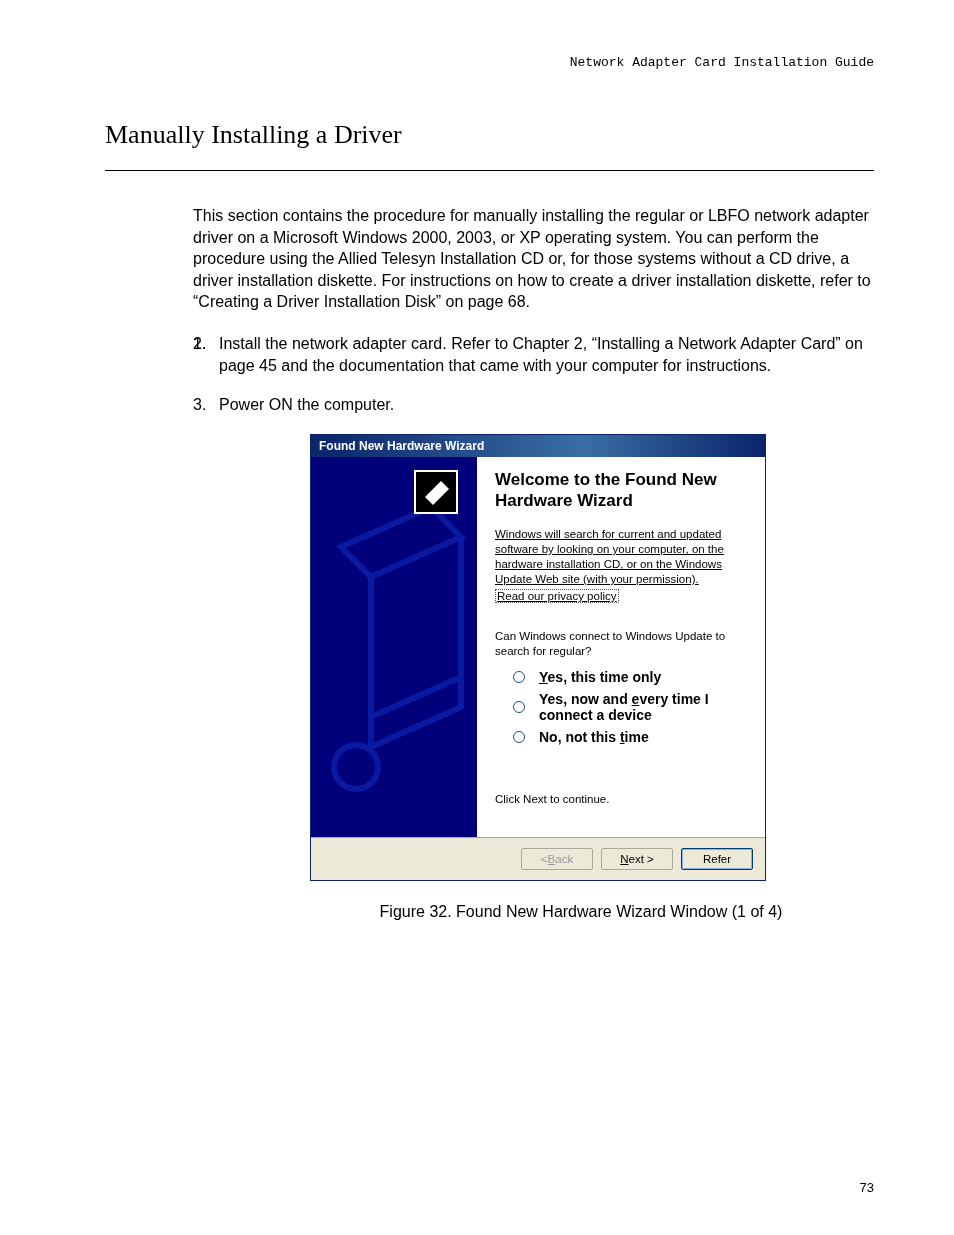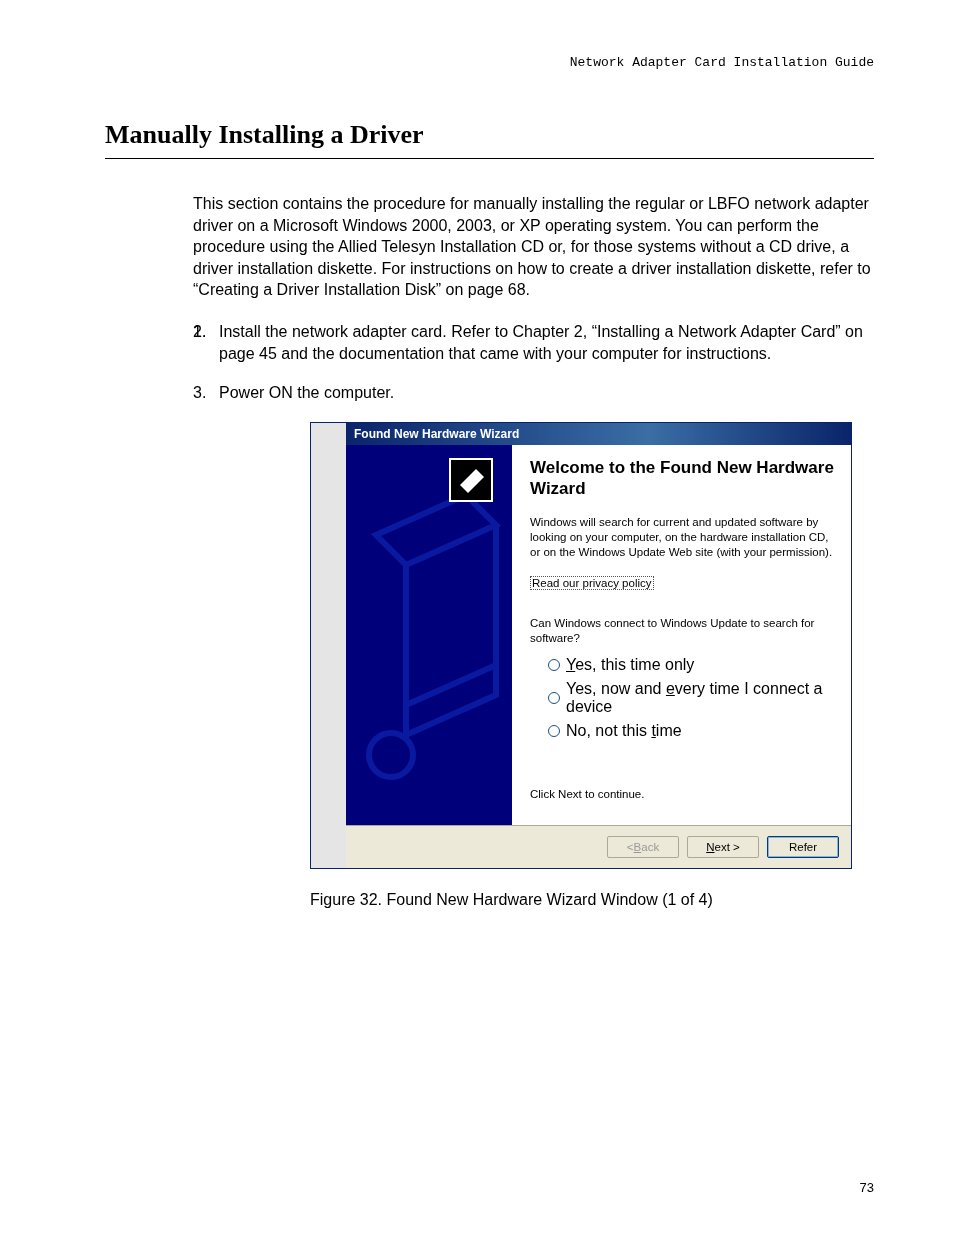--- a/index.html
+++ b/index.html
@@ -15,24 +15,24 @@
     padding: 55px 80px 0 105px;
   }
   .running-head {
     text-align: right;
     font-size: 13px;
     margin-bottom: 50px;
     font-family: Liberation Mono, monospace;
   }
   .section-title {
     font-family: "Times New Roman", Times, serif;
-    font-weight: bold;
+    font-weight: normal;
     font-size: 26px;
     border-bottom: 1px solid #000;
-    padding-bottom: 8px;
+    padding-bottom: 20px;
     margin-bottom: 34px;
   }
   .body-block {
     margin-left: 88px;
     font-size: 16px;
     line-height: 1.35;
   }
   .intro { margin-bottom: 20px; }
   ol.steps { list-style: none; }
   ol.steps > li {
@@ -46,25 +46,24 @@
     top: 0;
   }
   .step-sub {
     margin-top: 18px;
   }
   .figure-wrap {
     margin-left: 205px;
     margin-top: 10px;
   }
   .wizard {
-    width: 542px;
+    width: 456px;
     border: 1px solid #0a246a;
-    background: #e5e5e5;
+    background: #b91c1c;
     font-family: Tahoma, Arial, sans-serif;
-    padding-left: 35px;
   }
   .wiz-titlebar {
     background: linear-gradient(to right, #0a246a, #3a6ea5 60%, #0a246a);
     color: #fff;
     font-weight: bold;
     font-size: 12px;
     padding: 4px 8px;
   }
   .wiz-body {
     display: flex;
@@ -95,45 +94,48 @@
   .wiz-heading {
     font-family: Tahoma, Arial, sans-serif;
     font-size: 17px;
     font-weight: bold;
     line-height: 1.25;
     margin-bottom: 16px;
   }
   .wiz-para {
     font-size: 11.5px;
     line-height: 1.3;
-    margin-bottom: 16px;
+    margin-bottom: 2px;
+    text-decoration: underline;
   }
   .wiz-link {
     font-size: 11.5px;
     color: #000;
     border: 1px dotted #555;
     padding: 0 1px;
     display: inline-block;
     margin-bottom: 26px;
+    text-decoration: underline;
   }
   .wiz-q {
     font-size: 11.5px;
     line-height: 1.3;
     margin-bottom: 10px;
   }
   .wiz-radios {
     padding-left: 18px;
     margin-bottom: 48px;
   }
   .wiz-radio-row {
     display: flex;
     align-items: center;
-    font-size: 16px;
+    font-size: 14px;
     margin-bottom: 6px;
-    gap: 6px;
+    gap: 14px;
+    font-weight: bold;
   }
   .radio-dot {
     width: 12px; height: 12px;
     border: 1px solid #1c4f8b;
     border-radius: 50%;
     background: #fff;
     flex-shrink: 0;
   }
   .wiz-continue {
     font-size: 11.5px;
@@ -159,21 +161,21 @@
     justify-content: center;
     padding: 0 8px;
   }
   .wiz-btn.disabled { color: #999; }
   .wiz-btn.default {
     border: 1px solid #003c74;
     box-shadow: inset 0 0 0 1px #8db1e0;
   }
   .u { text-decoration: underline; }
   .fig-caption {
-    text-align: left;
+    text-align: center;
     font-size: 16px;
     margin-top: 22px;
     width: 542px;
   }
   .page-num {
     position: absolute;
     bottom: 40px;
     right: 80px;
     font-size: 13px;
   }
@@ -224,21 +226,21 @@
               <rect x="2" y="2" width="42" height="42" fill="#000" stroke="#fff" stroke-width="2"></rect>
               <polygon points="12,28 28,12 36,20 20,36" fill="#fff"></polygon>
               <rect x="14" y="14" width="6" height="6" fill="#000"></rect>
             </svg>
           </span>
         </div>
         <div class="wiz-main">
           <div class="wiz-heading">Welcome to the Found New Hardware Wizard</div>
           <div class="wiz-para">Windows will search for current and updated software by looking on your computer, on the hardware installation CD, or on the Windows Update Web site (with your permission).</div>
           <span class="wiz-link">Read our privacy policy</span>
-          <div class="wiz-q">Can Windows connect to Windows Update to search for software?</div>
+          <div class="wiz-q">Can Windows connect to Windows Update to search for regular?</div>
           <div class="wiz-radios">
             <div class="wiz-radio-row">
               <span class="radio-dot"></span>
               <span><span></span><span class="u">Y</span><span>es, this time only</span></span>
             </div>
             <div class="wiz-radio-row">
               <span class="radio-dot"></span>
               <span><span>Yes, now and </span><span class="u">e</span><span>very time I connect a device</span></span>
             </div>
             <div class="wiz-radio-row">

